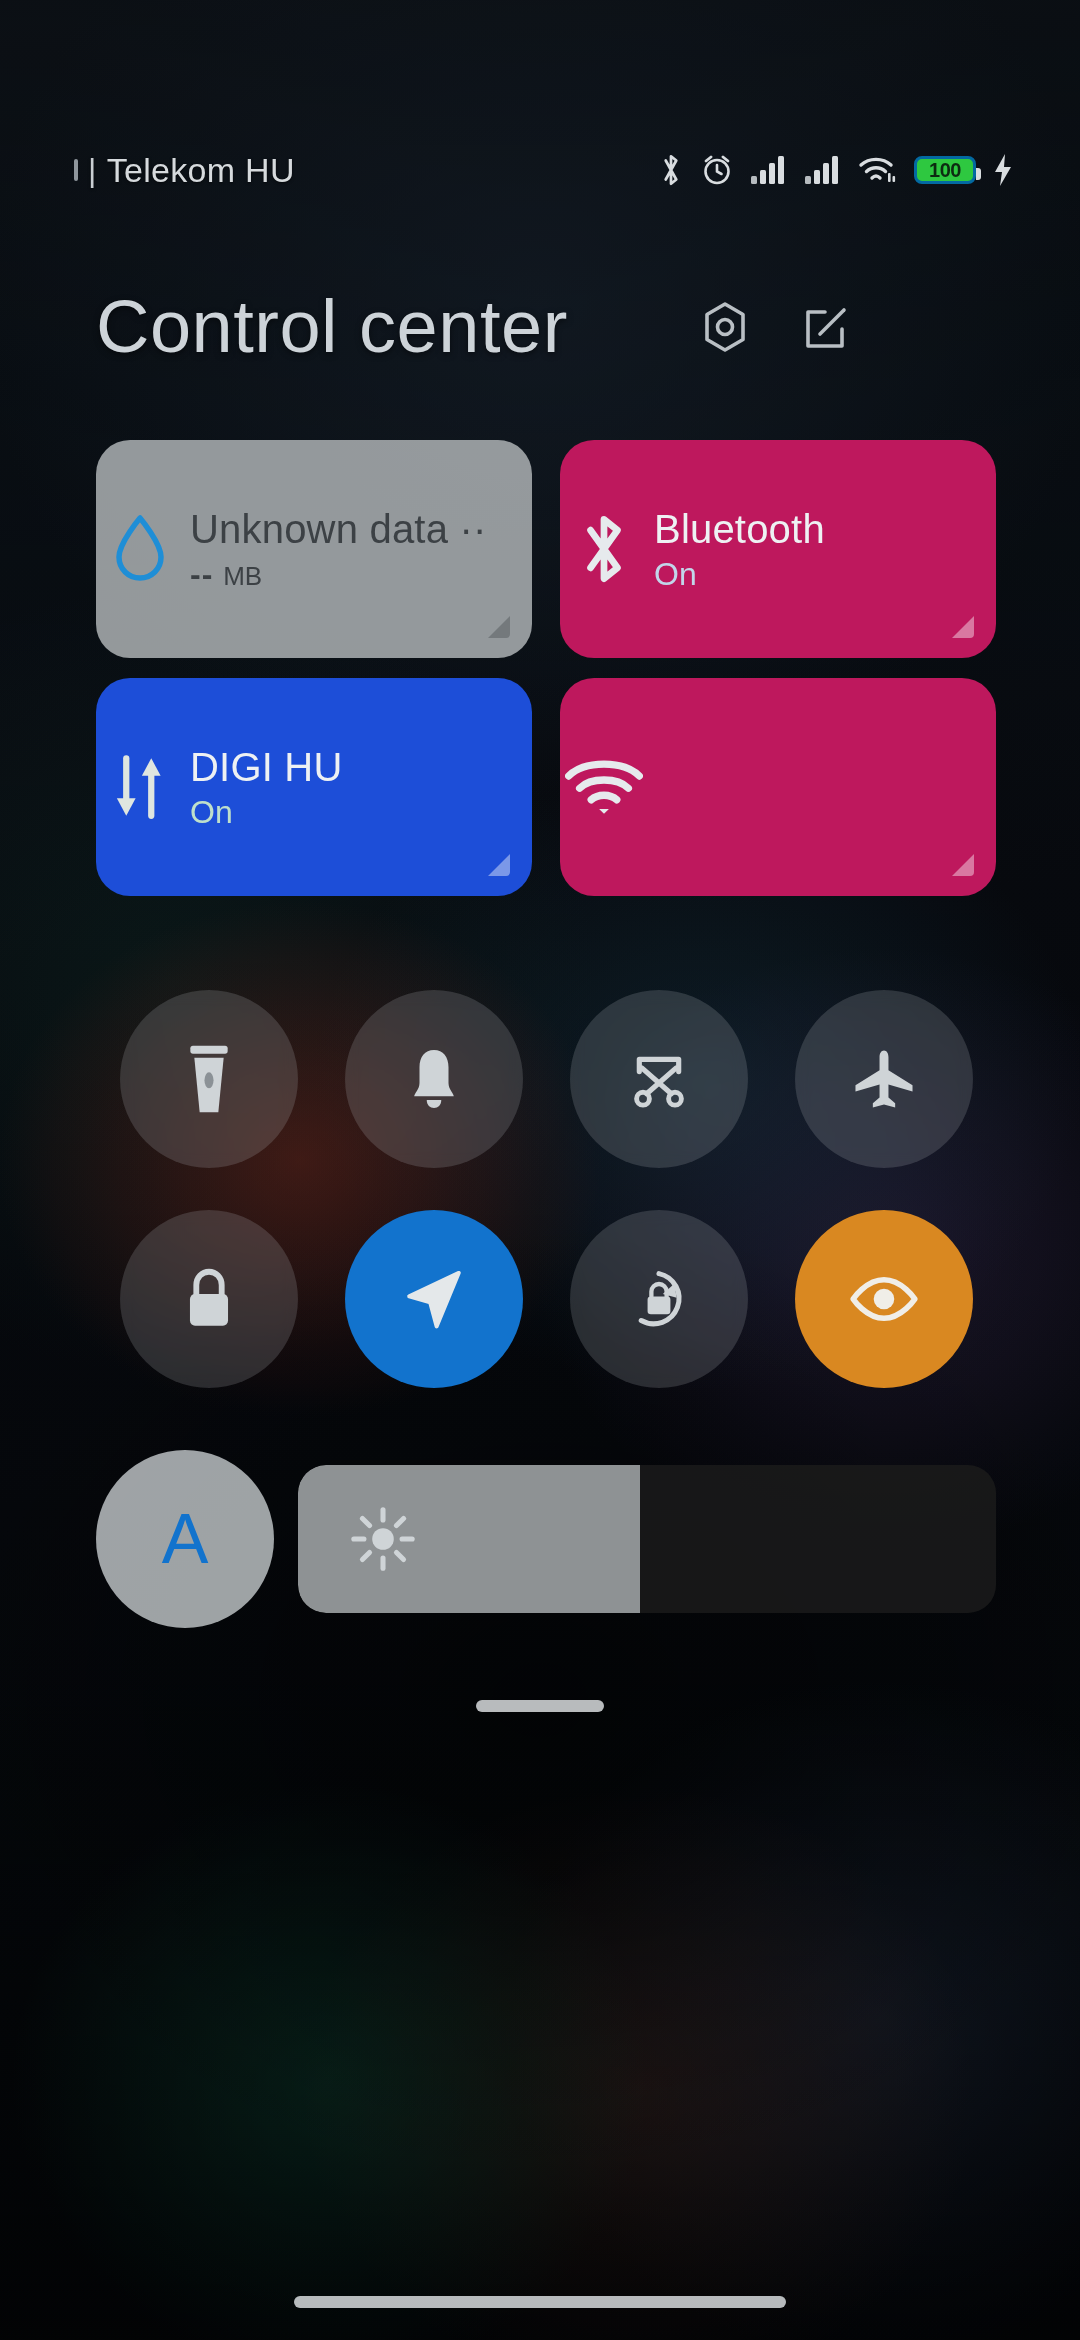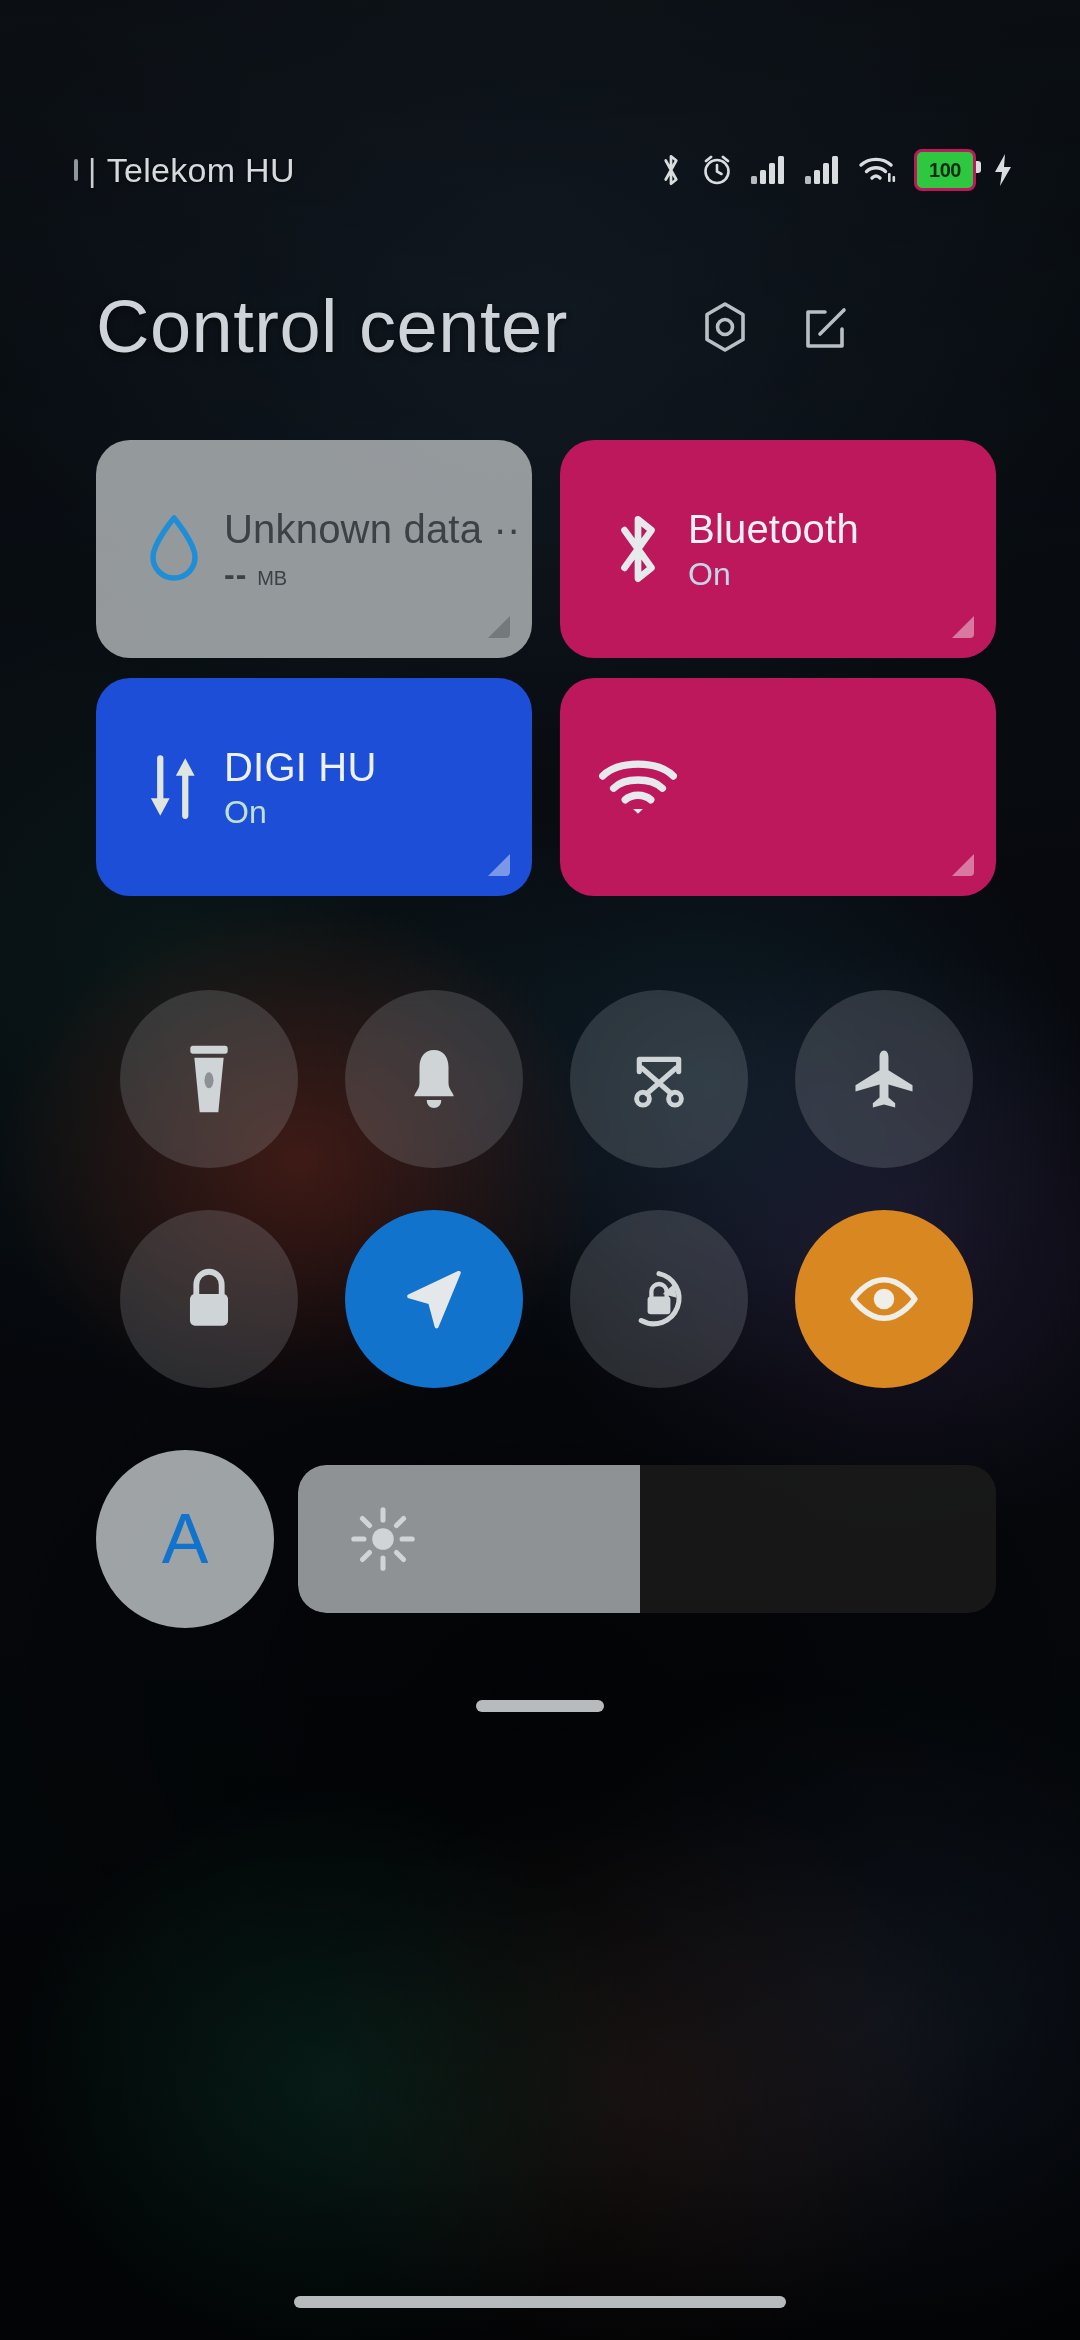--- a/index.html
+++ b/index.html
@@ -62,22 +62,22 @@
     display:inline-block; width:4px; height:22px;
     background:#8f969c; border-radius:2px;
   }
   .pipe { color:#c9ced2; font-size:32px; }
 
   .status-icons { display:flex; align-items:center; gap:16px; }
   .status-icons svg { display:block; }
 
   .battery-pill {
     position:relative;
-    width:62px; height:42px;
-    border:3px solid #be185d;
+    width:62px; height:28px;
+    border:3px solid #0369a1;
     border-radius:8px;
     background:#2ec840;
     display:flex; align-items:center; justify-content:center;
   }
   .battery-pill::after {
     content:"";
     position:absolute; right:-8px; top:9px;
     width:5px; height:12px;
     background:#d9dde0; border-radius:0 3px 3px 0;
   }
@@ -112,40 +112,39 @@
     width:900px;
     display:grid;
     grid-template-columns:1fr 1fr;
     gap:20px 28px;
   }
   .tile {
     position:relative;
     height:218px;
     border-radius:34px;
     display:flex; align-items:center;
-    padding-left:34px;
     overflow:hidden;
   }
   .tile-gray { background:rgba(171,176,178,0.86); }
   .tile-blue { background:#be185d; }
   .tile-green { background:#1d4ed8; }
 
   .tile-ico { width:88px; flex:0 0 88px; display:flex; align-items:center; justify-content:center; }
   .tile-ico svg { display:block; }
   .tile-txt { display:flex; flex-direction:column; justify-content:center; gap:4px; padding-left:6px; }
   .tile-title {
     font-size:40px; font-weight:400;
     letter-spacing:0.2px; line-height:1.15;
     white-space:nowrap;
   }
   .tile-sub { font-size:32px; font-weight:400; line-height:1.15; white-space:nowrap; }
 
   .tile-gray .tile-title { color:#3c4145; }
   .tile-gray .tile-sub { color:#3c4145; font-weight:600; letter-spacing:1px; }
-  .tile-gray .tile-sub .unit { font-weight:400; letter-spacing:0; font-size:20px; }
+  .tile-gray .tile-sub .unit { font-weight:400; letter-spacing:0; font-size:26px; }
   .tile-blue .tile-title, .tile-green .tile-title { color:#eef1f3; }
   .tile-blue .tile-sub, .tile-green .tile-sub { color:#c2d6ea; }
   .tile-green .tile-sub { color:#bfe0cb; }
 
   .corner {
     position:absolute; right:22px; bottom:20px;
     width:0; height:0;
     border-left:22px solid transparent;
     border-bottom:22px solid rgba(255,255,255,0.42);
     border-bottom-right-radius:4px;

